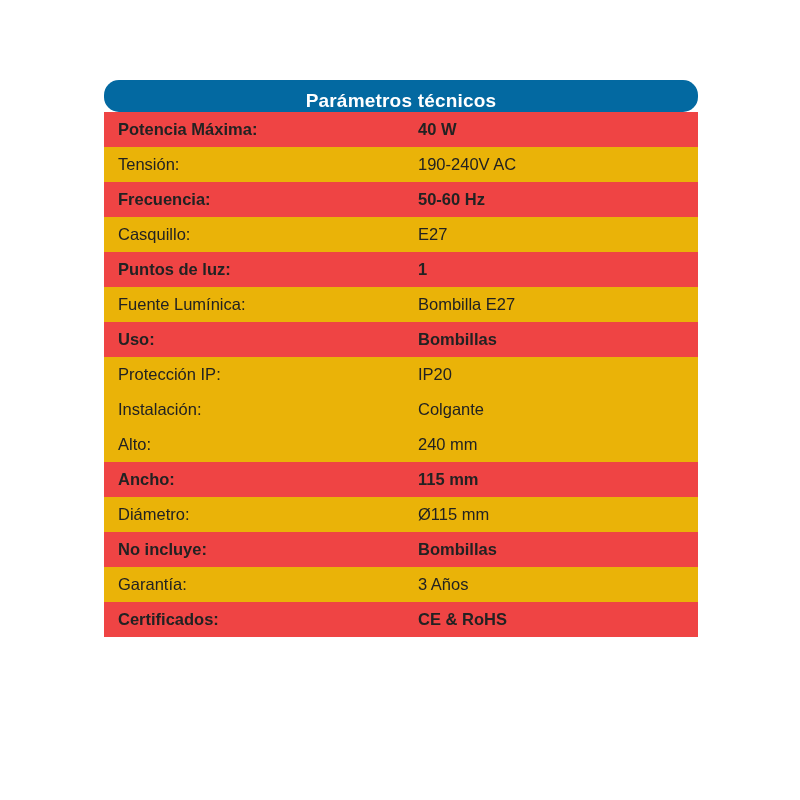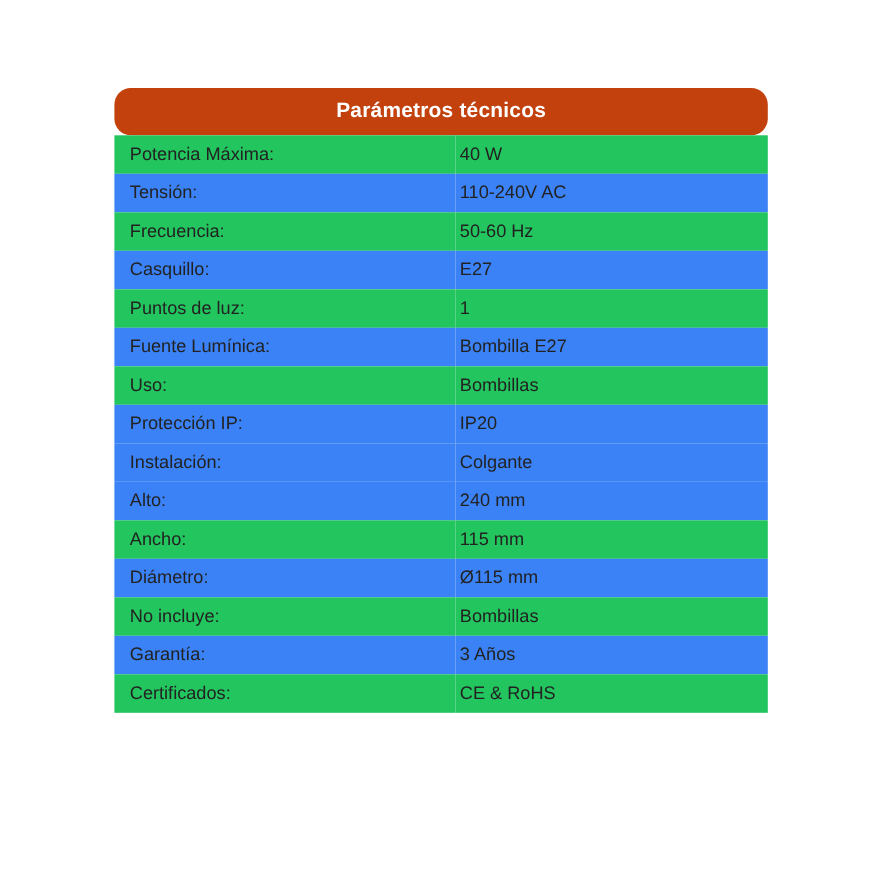--- a/index.html
+++ b/index.html
@@ -22,26 +22,26 @@
   .spec-table {
     position: absolute;
     left: 104px;
     top: 80px;
     width: 576px;
     border-collapse: collapse;
     table-layout: fixed;
   }
   .spec-table caption {
     caption-side: top;
-    background: #c2410c;
+    background: #0369a1;
     color: #ffffff;
     font-size: 19px;
     font-weight: bold;
     letter-spacing: 0.2px;
-    padding: 10px 0 11px 0;
+    padding: 10px 0 0 0;
     text-align: center;
     border-radius: 15px;
   }
   .spec-table td {
     font-size: 16.5px;
     color: #222222;
     padding: 8px 0 8px 14px;
     vertical-align: middle;
     line-height: 1.15;
     border: 0;
@@ -49,40 +49,41 @@
   .spec-table td.label {
     width: 296px;
   }
   .spec-table td.value {
     width: 280px;
     padding-left: 4px;
     font-weight: normal;
     margin-left: 46px;
   }
   .spec-table tr.odd td {
-    background: #22c55e;
+    background: #ef4444;
+    font-weight: bold;
   }
   .spec-table tr.even td {
-    background: #3b82f6;
+    background: #eab308;
   }
 </style>
 </head>
 <body>
 
 <div class="page">
   <table class="spec-table">
     <caption>Parámetros técnicos</caption>
     <tbody>
         <tr class="odd">
           <td class="label">Potencia Máxima:</td>
           <td class="value">40 W</td>
         </tr>
         <tr class="even">
           <td class="label">Tensión:</td>
-          <td class="value">110-240V AC</td>
+          <td class="value">190-240V AC</td>
         </tr>
         <tr class="odd">
           <td class="label">Frecuencia:</td>
           <td class="value">50-60 Hz</td>
         </tr>
         <tr class="even">
           <td class="label">Casquillo:</td>
           <td class="value">E27</td>
         </tr>
         <tr class="odd">

